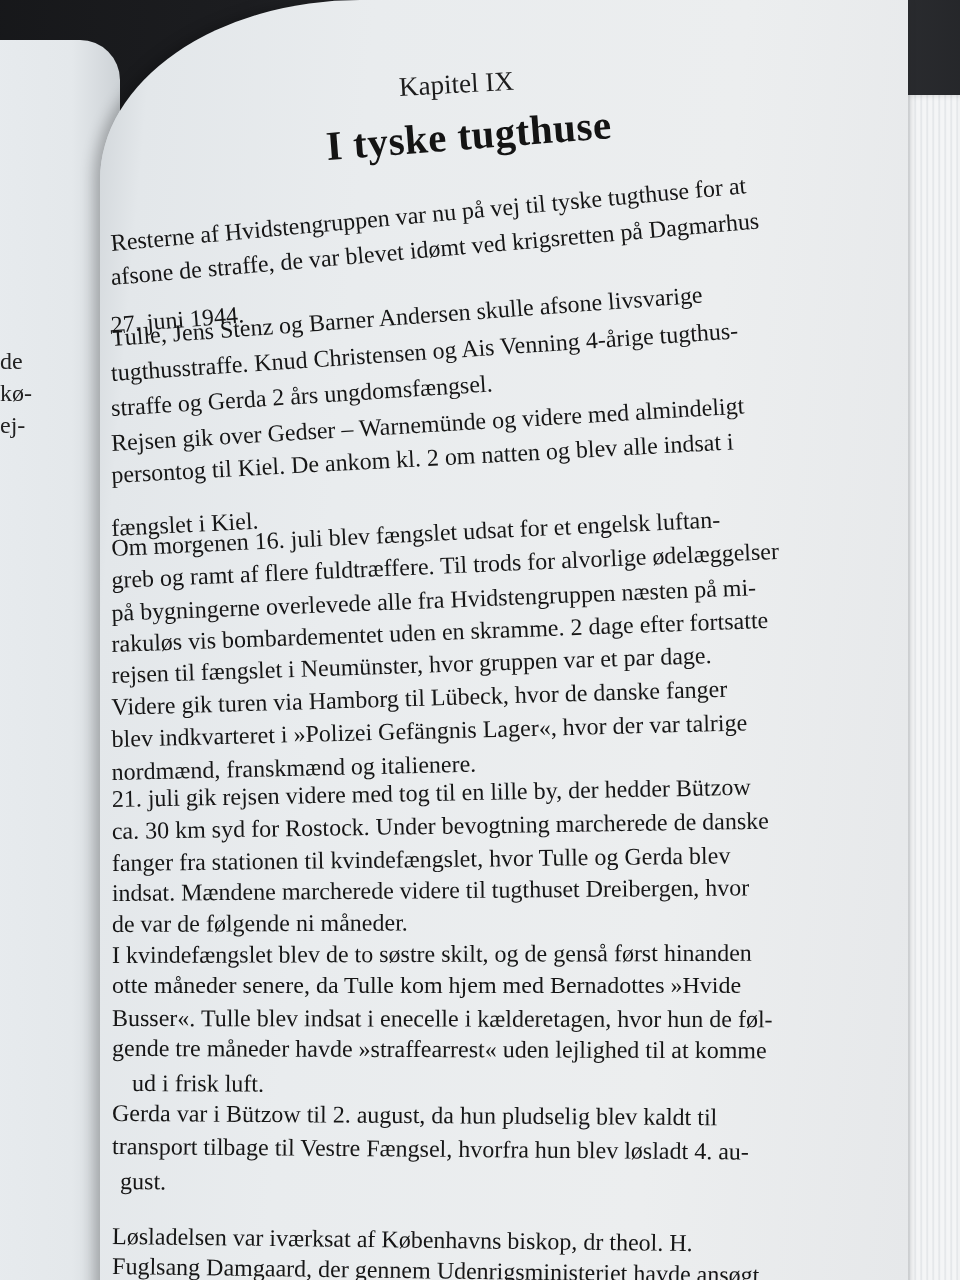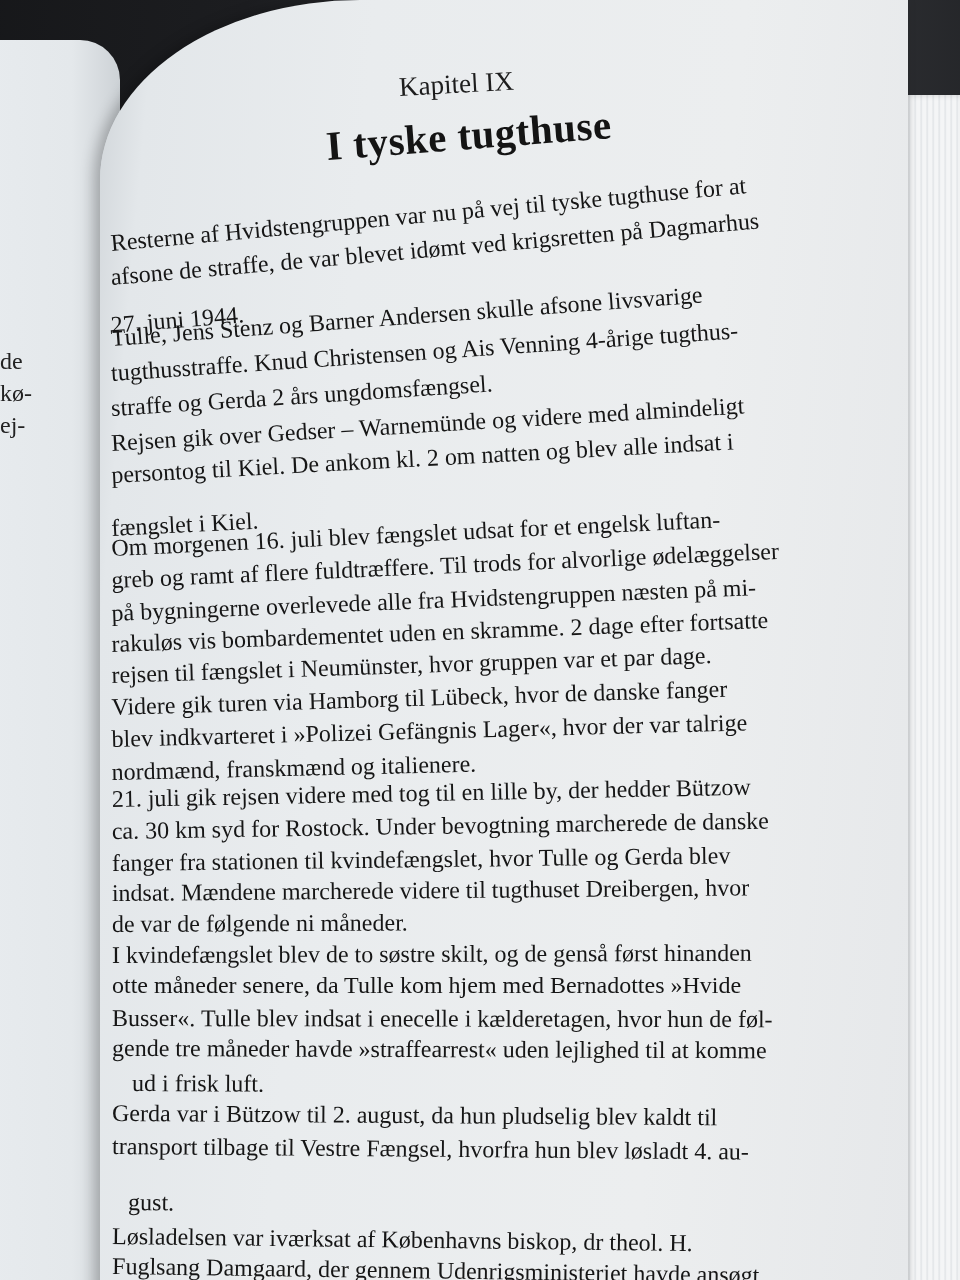--- a/index.html
+++ b/index.html
@@ -90,16 +90,16 @@
     <div class="line" style="top: 638px; left: 0px; transform: rotate(-0.7deg);">fanger fra stationen til kvindefængslet, hvor Tulle og Gerda blev</div>
     <div class="line" style="top: 668px; left: 0px; transform: rotate(-0.5deg);">indsat. Mændene marcherede videre til tugthuset Dreibergen, hvor</div>
     <div class="line" style="top: 699px; left: 0px; transform: rotate(-0.3deg);">de var de følgende ni måneder.</div>
     <div class="line" style="top: 730px; left: 0px; transform: rotate(-0.2deg);">I kvindefængslet blev de to søstre skilt, og de genså først hinanden</div>
     <div class="line" style="top: 760px; left: 0px; transform: rotate(0deg);">otte måneder senere, da Tulle kom hjem med Bernadottes »Hvide</div>
     <div class="line" style="top: 793px; left: 0px; transform: rotate(0.1deg);">Busser«. Tulle blev indsat i enecelle i kælderetagen, hvor hun de føl-</div>
     <div class="line" style="top: 823px; left: 0px; transform: rotate(0.2deg);">gende tre måneder havde »straffearrest« uden lejlighed til at komme</div>
     <div class="line" style="top: 858px; left: 8px; transform: rotate(0.3deg); margin-left: 12px;">ud i frisk luft.</div>
     <div class="line" style="top: 888px; left: 0px; transform: rotate(0.4deg);">Gerda var i Bützow til 2. august, da hun pludselig blev kaldt til</div>
     <div class="line" style="top: 921px; left: 0px; transform: rotate(0.5deg);">transport tilbage til Vestre Fængsel, hvorfra hun blev løsladt 4. au-</div>
-    <div class="line" style="top: 956px; left: 16px; transform: rotate(0.6deg); margin-top: 21px;">gust.</div>
+    <div class="line" style="top: 956px; left: 8px; transform: rotate(0.6deg);">gust.</div>
     <div class="line" style="top: 1011px; left: 0px; transform: rotate(0.7deg);">Løsladelsen var iværksat af Københavns biskop, dr theol. H.</div>
     <div class="line" style="top: 1041px; left: 0px; transform: rotate(0.8deg);">Fuglsang Damgaard, der gennem Udenrigsministeriet havde ansøgt</div>
   </div>
 
 </body></html>

